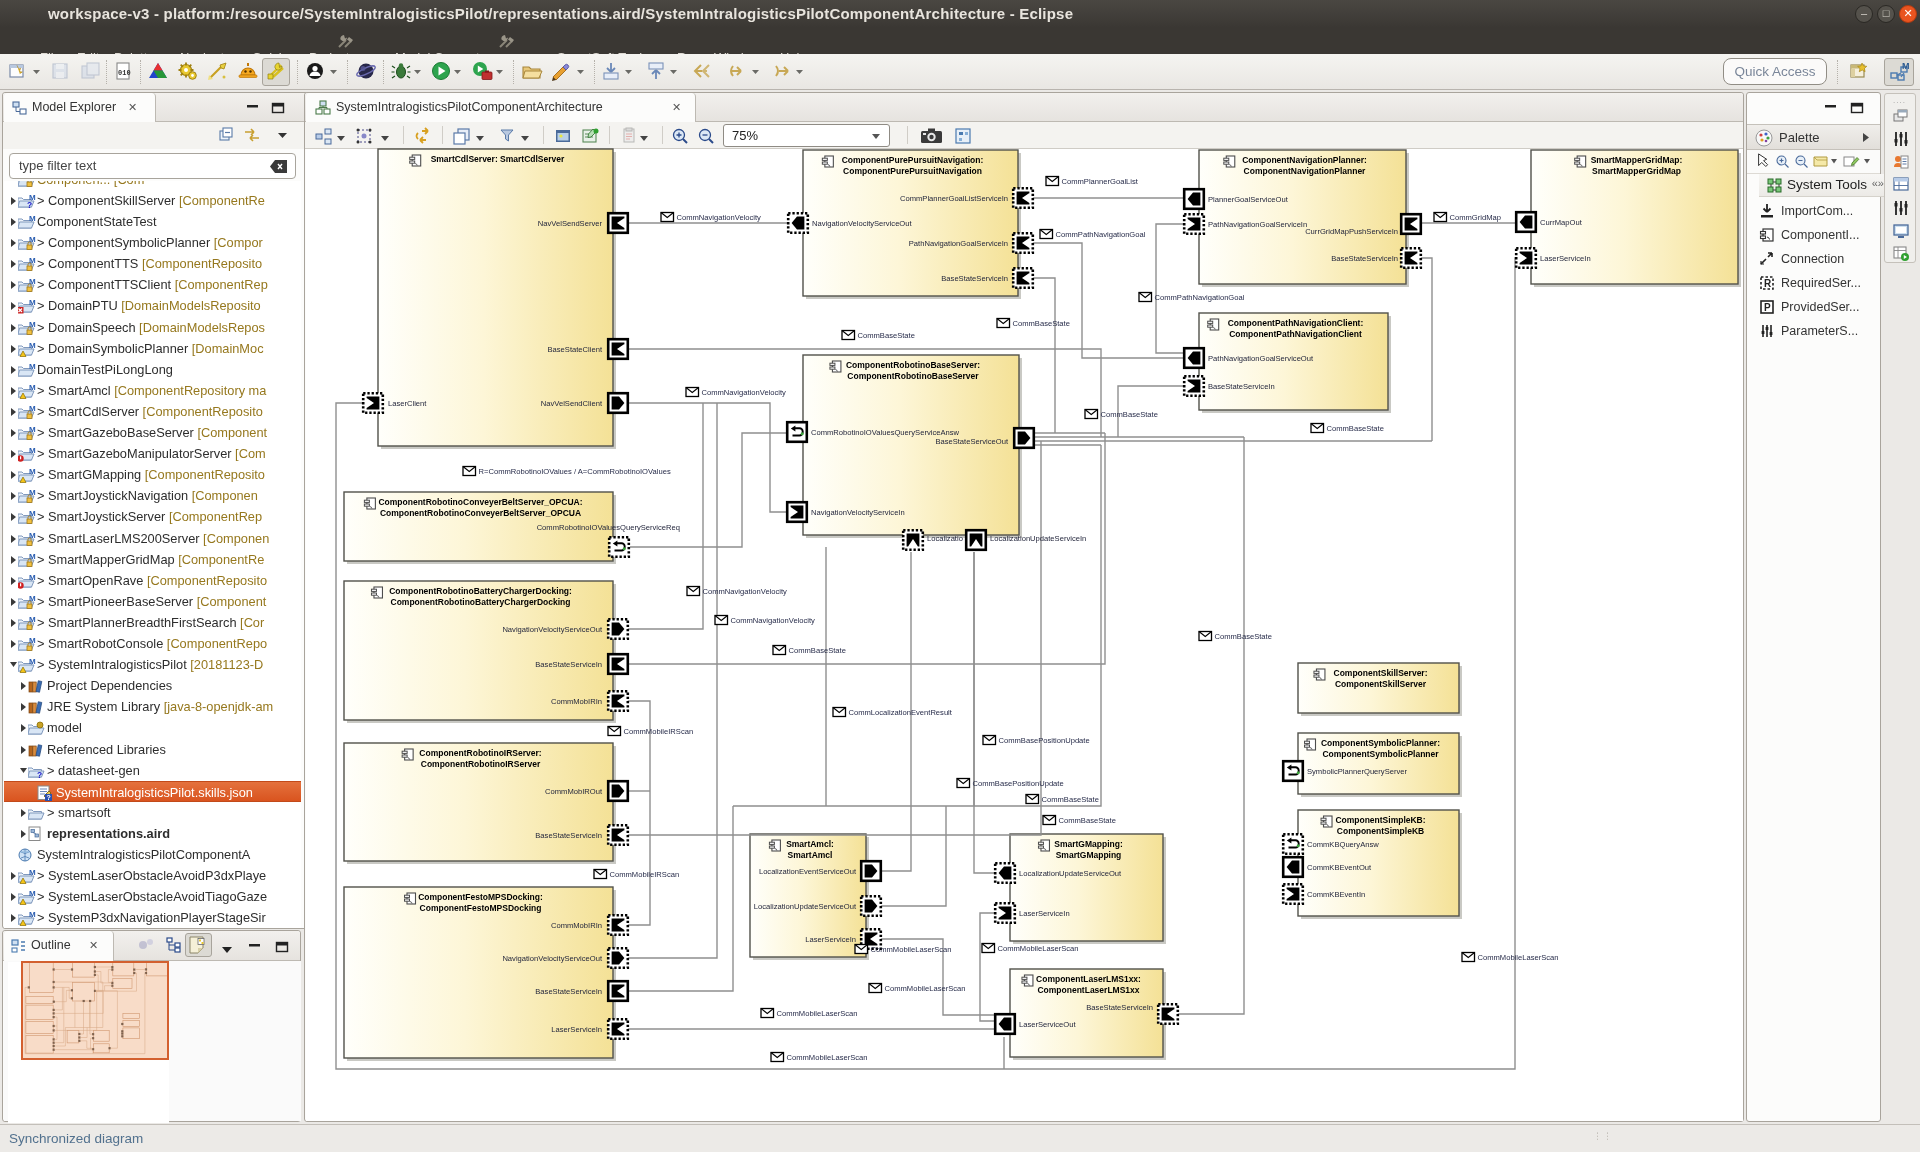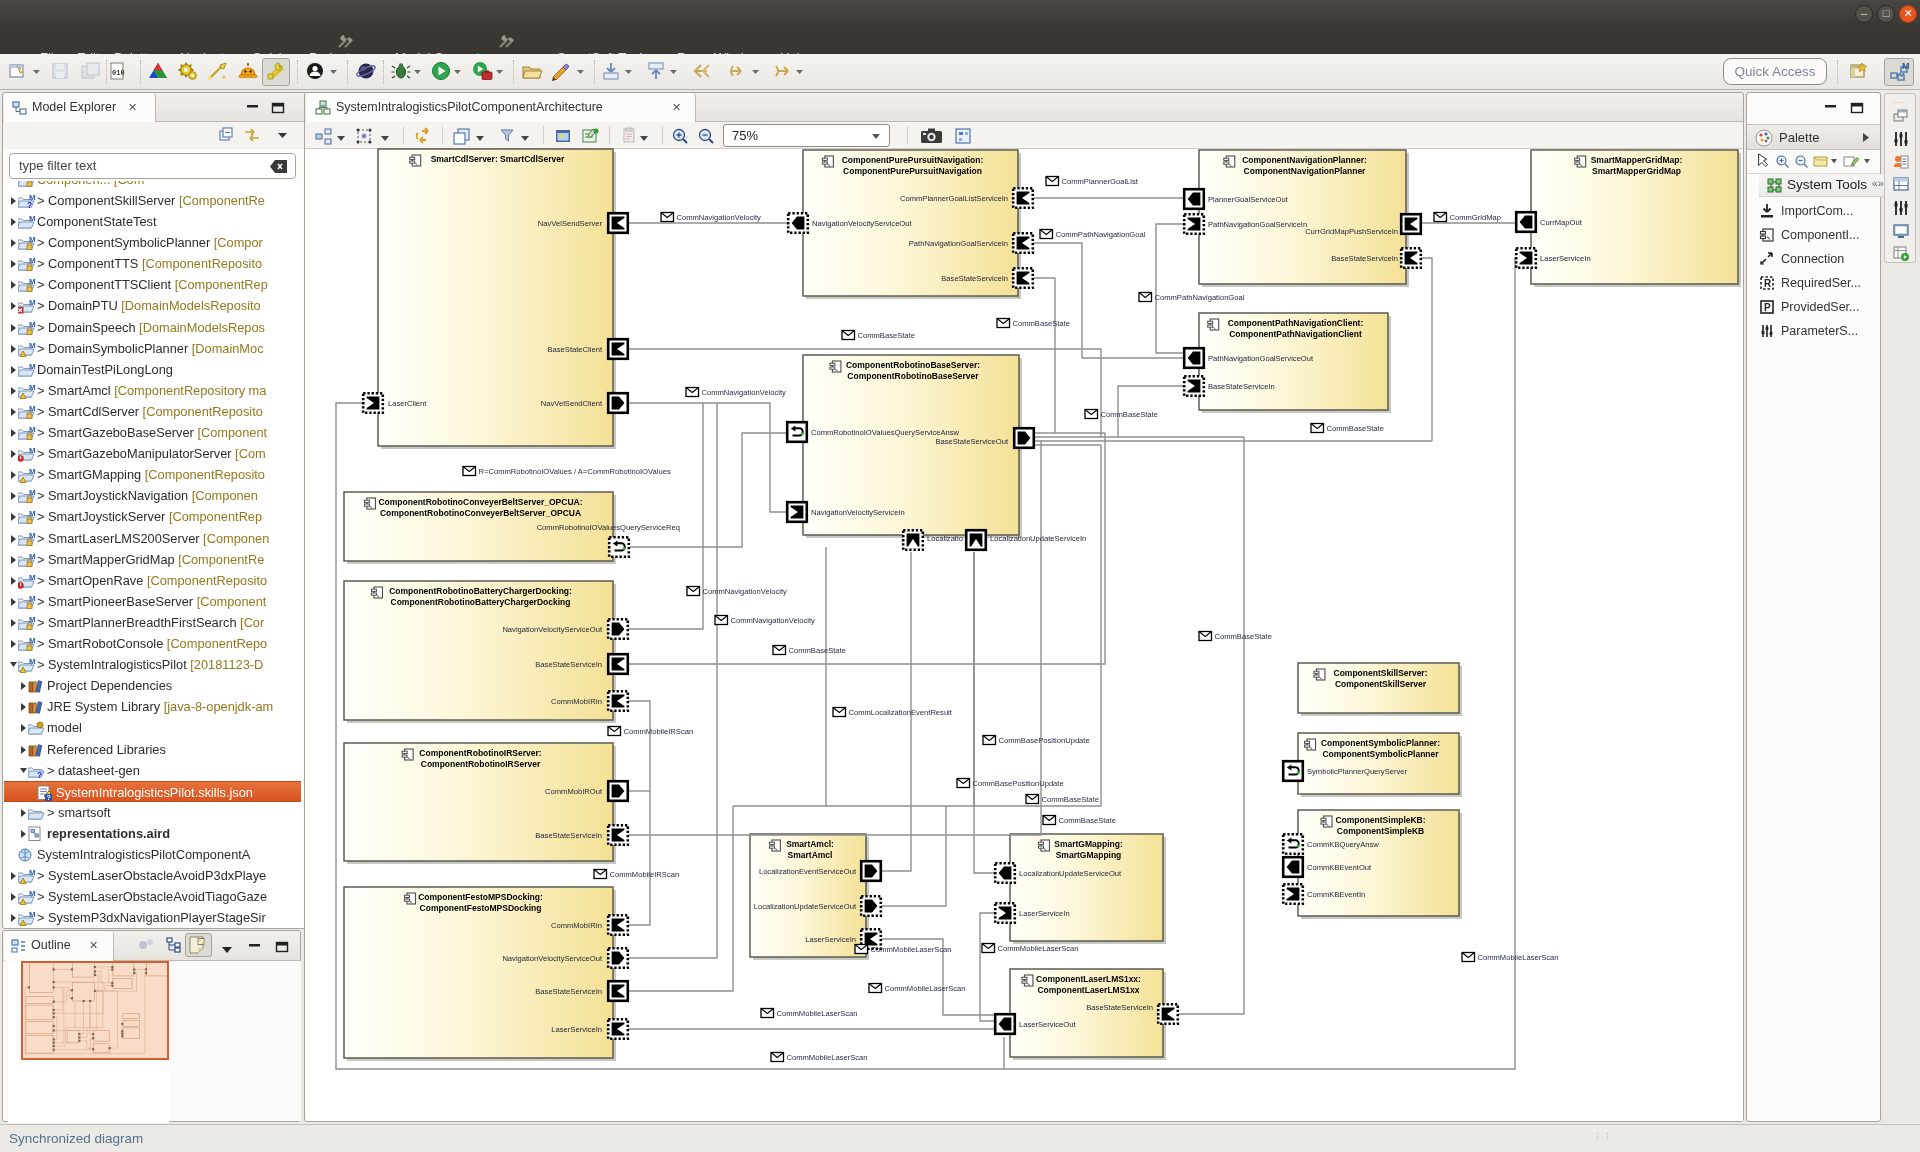--- a/index.html
+++ b/index.html
@@ -30,20 +30,21 @@
 .statusbar .s{position:absolute;left:9px;top:6px;font-size:13.5px;color:#52718e;}
 .combo{position:absolute;left:408px;top:2px;width:260px;height:23px;background:#fff;border:1px solid #8f8b84;border-radius:3px;font-size:13px;color:#222;padding:3px 0 0 8px;}
 .prow{position:absolute;left:0;width:100%;height:24px;}
 .prow .pic{position:absolute;left:12px;top:3px;}
 .prow .ptx{position:absolute;left:34px;top:4px;font-size:12.5px;color:#333;}
 .mi{position:absolute;left:7px;}
 b{font-weight:bold;}
 </style></head>
 <body>
 <div class="titlebar">
+ <div class="t">workspace-v3 - platform:/resource/SystemIntralogisticsPilot/representations.aird/SystemIntralogisticsPilotComponentArchitecture - Eclipse</div>
  <div class="wbtn" style="left:1855px">–</div>
  <div class="wbtn" style="left:1877px">□</div>
  <div class="wbtn" style="left:1899px;background:#e95420;border-color:#b03a10;color:#fff;">✕</div>
 </div>
 <div class="menubar">
  <span style="left:8px">File</span>
     <span style="left:45px">Edit</span>
     <span style="left:82px">Palette</span>
  <span style="left:148px">Navigate</span>
     <span style="left:220px">Quick</span>
@@ -76,21 +77,21 @@
 <div class="ti" style="left:50px;width:24px"><svg width="20" height="20" opacity="0.45">
         <rect x="3" y="3" width="14" height="14" fill="#c8d4e8" stroke="#8a9ab8" stroke-width="1.2"></rect>
         <rect x="6" y="3" width="8" height="5" fill="#e8eef8"></rect>
         <rect x="6" y="11" width="8" height="6" fill="#e8eef8"></rect>
       </svg></div>
 <div class="ti" style="left:80px;width:24px"><svg width="22" height="20" opacity="0.45">
         <rect x="2" y="5" width="12" height="12" fill="#c8d4e8" stroke="#8a9ab8" stroke-width="1.1"></rect>
         <rect x="7" y="2" width="12" height="12" fill="#dae2f0" stroke="#8a9ab8" stroke-width="1.1"></rect>
       </svg></div>
 <div class="tsep" style="left:106px"></div>
-<div class="ti" style="left:108px;width:24px"><svg width="20" height="20">
+<div class="ti" style="left:114px;width:24px"><svg width="20" height="20">
         <rect x="3" y="2" width="12" height="16" fill="#fff" stroke="#888" stroke-width="1.1"></rect>
         <text x="4" y="14" font-size="7" font-weight="bold" fill="#333" font-family="Liberation Mono">010</text>
       </svg></div>
 <div class="tsep" style="left:140px"></div>
 <div class="ti" style="left:147px;width:24px"><svg width="22" height="20">
         <path d="M11,2 L20,17 H2 Z" fill="#2244cc"></path>
         <path d="M11,2 L15.5,9.5 L6.5,9.5 Z" fill="#e83030"></path>
         <path d="M6.5,9.5 L15.5,9.5 L20,17 H11 Z" fill="#28a028" opacity="0.9"></path>
       </svg></div>
 <div class="ti" style="left:177px;width:24px"><svg width="22" height="20">

